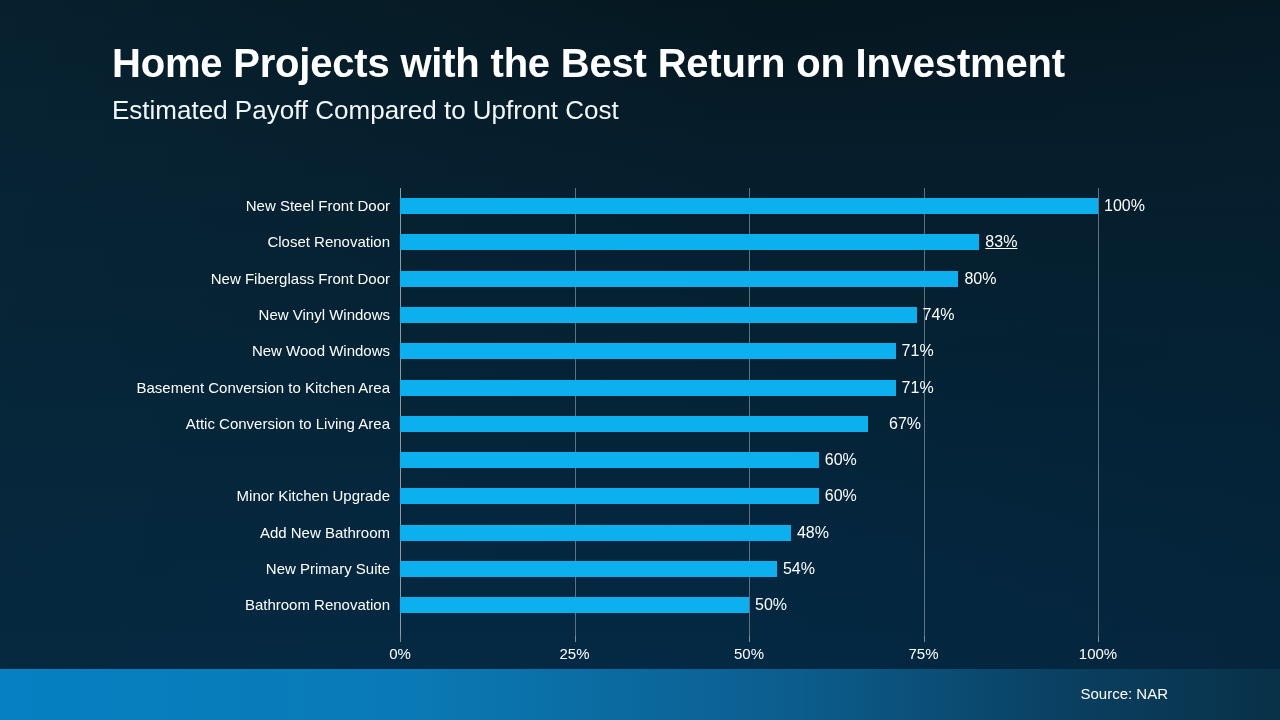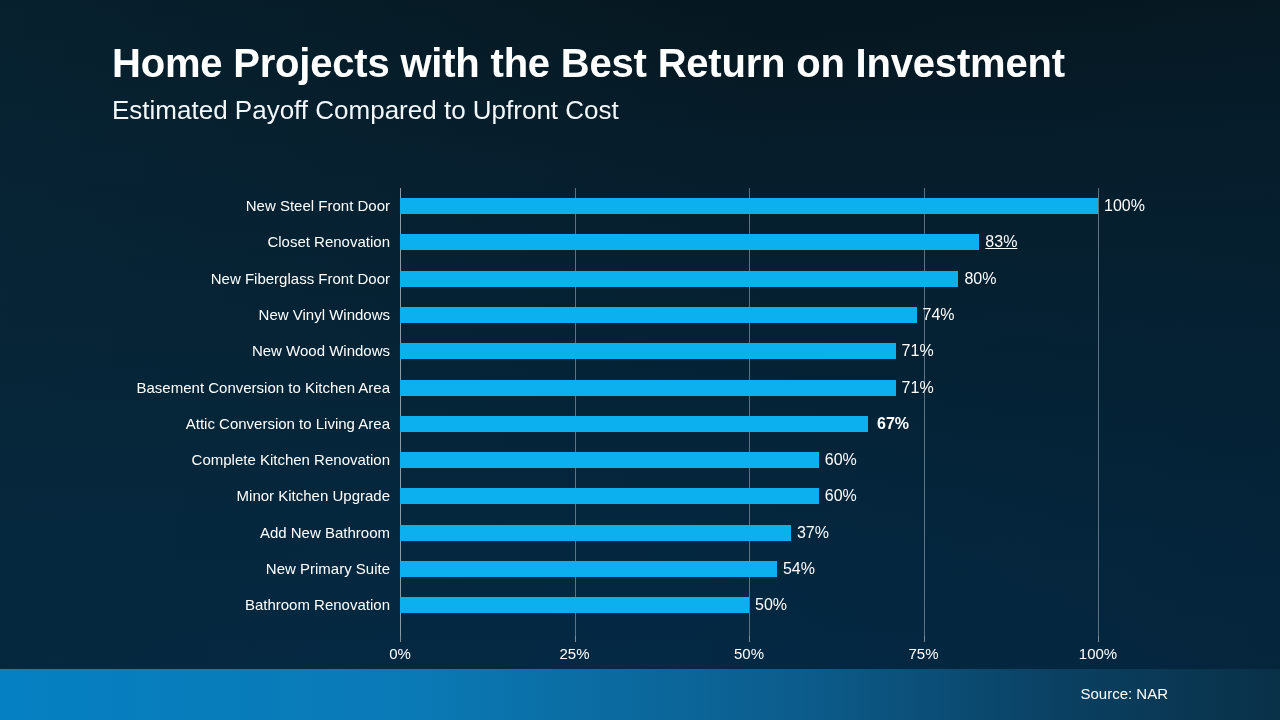--- a/index.html
+++ b/index.html
@@ -131,36 +131,35 @@
           <div class="val-label" style="left: 495.58px;">71%</div>
         </div>
         <div class="row" style="top: 181.5px;">
           <div class="cat-label">Basement Conversion to Kitchen Area</div>
           <div class="bar" style="width: 495.58px; background: rgb(12, 176, 238);"></div>
           <div class="val-label" style="left: 495.58px;">71%</div>
         </div>
         <div class="row" style="top: 217.8px; padding-left: 48px;">
           <div class="cat-label">Attic Conversion to Living Area</div>
           <div class="bar" style="width: 467.66px; background: rgb(12, 176, 238);"></div>
-          <div class="val-label" style="left: 471px; font-weight: bold;">67%</div>
+          <div class="val-label" style="left: 483px;">67%</div>
         </div>
         <div class="row" style="top: 254.1px;">
-          <div class="cat-label">Complete Kitchen Renovation</div>
           <div class="bar" style="width: 418.8px; background: rgb(12, 176, 238);"></div>
           <div class="val-label" style="left: 418.8px;">60%</div>
         </div>
         <div class="row" style="top: 290.4px;">
           <div class="cat-label">Minor Kitchen Upgrade</div>
           <div class="bar" style="width: 418.8px; background: rgb(12, 176, 238);"></div>
           <div class="val-label" style="left: 418.8px;">60%</div>
         </div>
         <div class="row" style="top: 326.7px;">
           <div class="cat-label">Add New Bathroom</div>
           <div class="bar" style="width: 390.88px; background: rgb(12, 176, 238);"></div>
-          <div class="val-label" style="left: 390.88px;">37%</div>
+          <div class="val-label" style="left: 390.88px;">48%</div>
         </div>
         <div class="row" style="top: 363px;">
           <div class="cat-label">New Primary Suite</div>
           <div class="bar" style="width: 376.92px; background: rgb(12, 176, 238);"></div>
           <div class="val-label" style="left: 376.92px;">54%</div>
         </div>
         <div class="row" style="top: 399.3px;">
           <div class="cat-label">Bathroom Renovation</div>
           <div class="bar" style="width: 349px; background: rgb(12, 176, 238);"></div>
           <div class="val-label" style="left: 349px;">50%</div>

